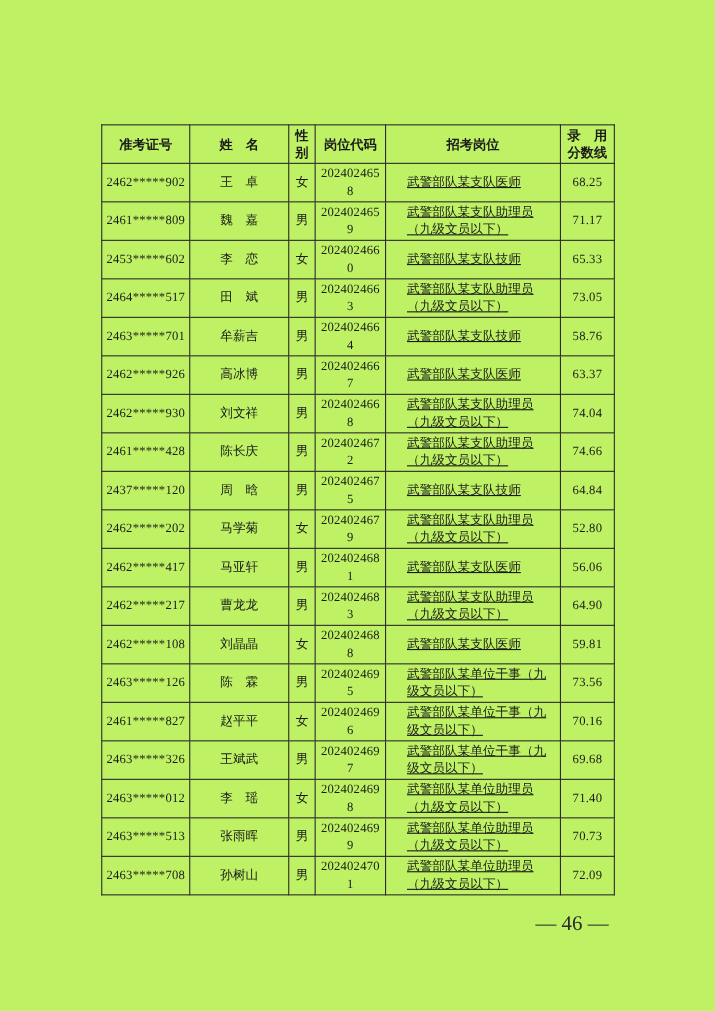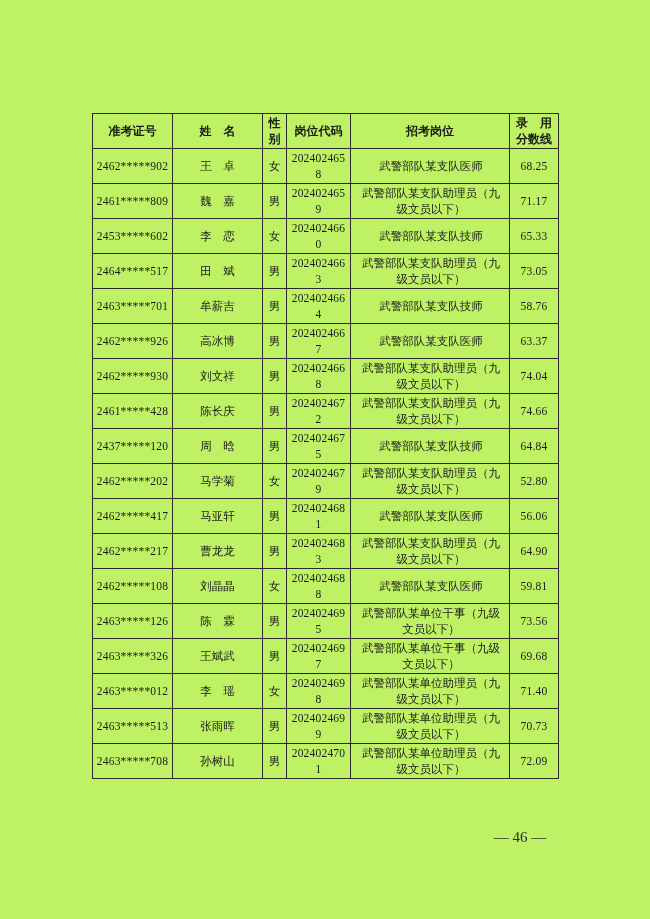--- a/index.html
+++ b/index.html
@@ -45,37 +45,38 @@
     font-family: "Liberation Sans", "DejaVu Sans", sans-serif;
     font-weight: bold;
     font-size: 12px;
     height: 32px;
     padding: 1px 2px;
   }
   .score-table .stack span {
     display: block;
   }
   .score-table td.col-post {
-    text-align: center;
-    padding-left: 6px;
+    text-align: left;
+    padding-left: 19px;
     padding-right: 4px;
+    text-decoration: underline;
   }
   .score-table td.col-exam,
   .score-table td.col-code,
   .score-table td.col-score {
     font-family: "Liberation Serif", "DejaVu Serif", serif;
     letter-spacing: 0.2px;
   }
   .page-number {
     position: absolute;
     top: 829px;
     left: 470px;
     width: 100px;
     text-align: center;
-    font-size: 15px;
+    font-size: 19px;
     color: #2b2b2b;
     font-family: "Liberation Serif", "DejaVu Serif", serif;
   }
 </style>
 </head>
 <body>
 
 <div class="page">
 
   <table class="score-table">
@@ -210,20 +211,28 @@
         </tr>
         <tr>
           <td class="col-exam">2463*****126</td>
           <td class="col-name">陈　霖</td>
           <td class="col-gender">男</td>
           <td class="col-code">2024024695</td>
           <td class="col-post">武警部队某单位干事（九级文员以下）</td>
           <td class="col-score">73.56</td>
         </tr>
         <tr>
+          <td class="col-exam">2461*****827</td>
+          <td class="col-name">赵平平</td>
+          <td class="col-gender">女</td>
+          <td class="col-code">2024024696</td>
+          <td class="col-post">武警部队某单位干事（九级文员以下）</td>
+          <td class="col-score">70.16</td>
+        </tr>
+        <tr>
           <td class="col-exam">2463*****326</td>
           <td class="col-name">王斌武</td>
           <td class="col-gender">男</td>
           <td class="col-code">2024024697</td>
           <td class="col-post">武警部队某单位干事（九级文员以下）</td>
           <td class="col-score">69.68</td>
         </tr>
         <tr>
           <td class="col-exam">2463*****012</td>
           <td class="col-name">李　瑶</td>

